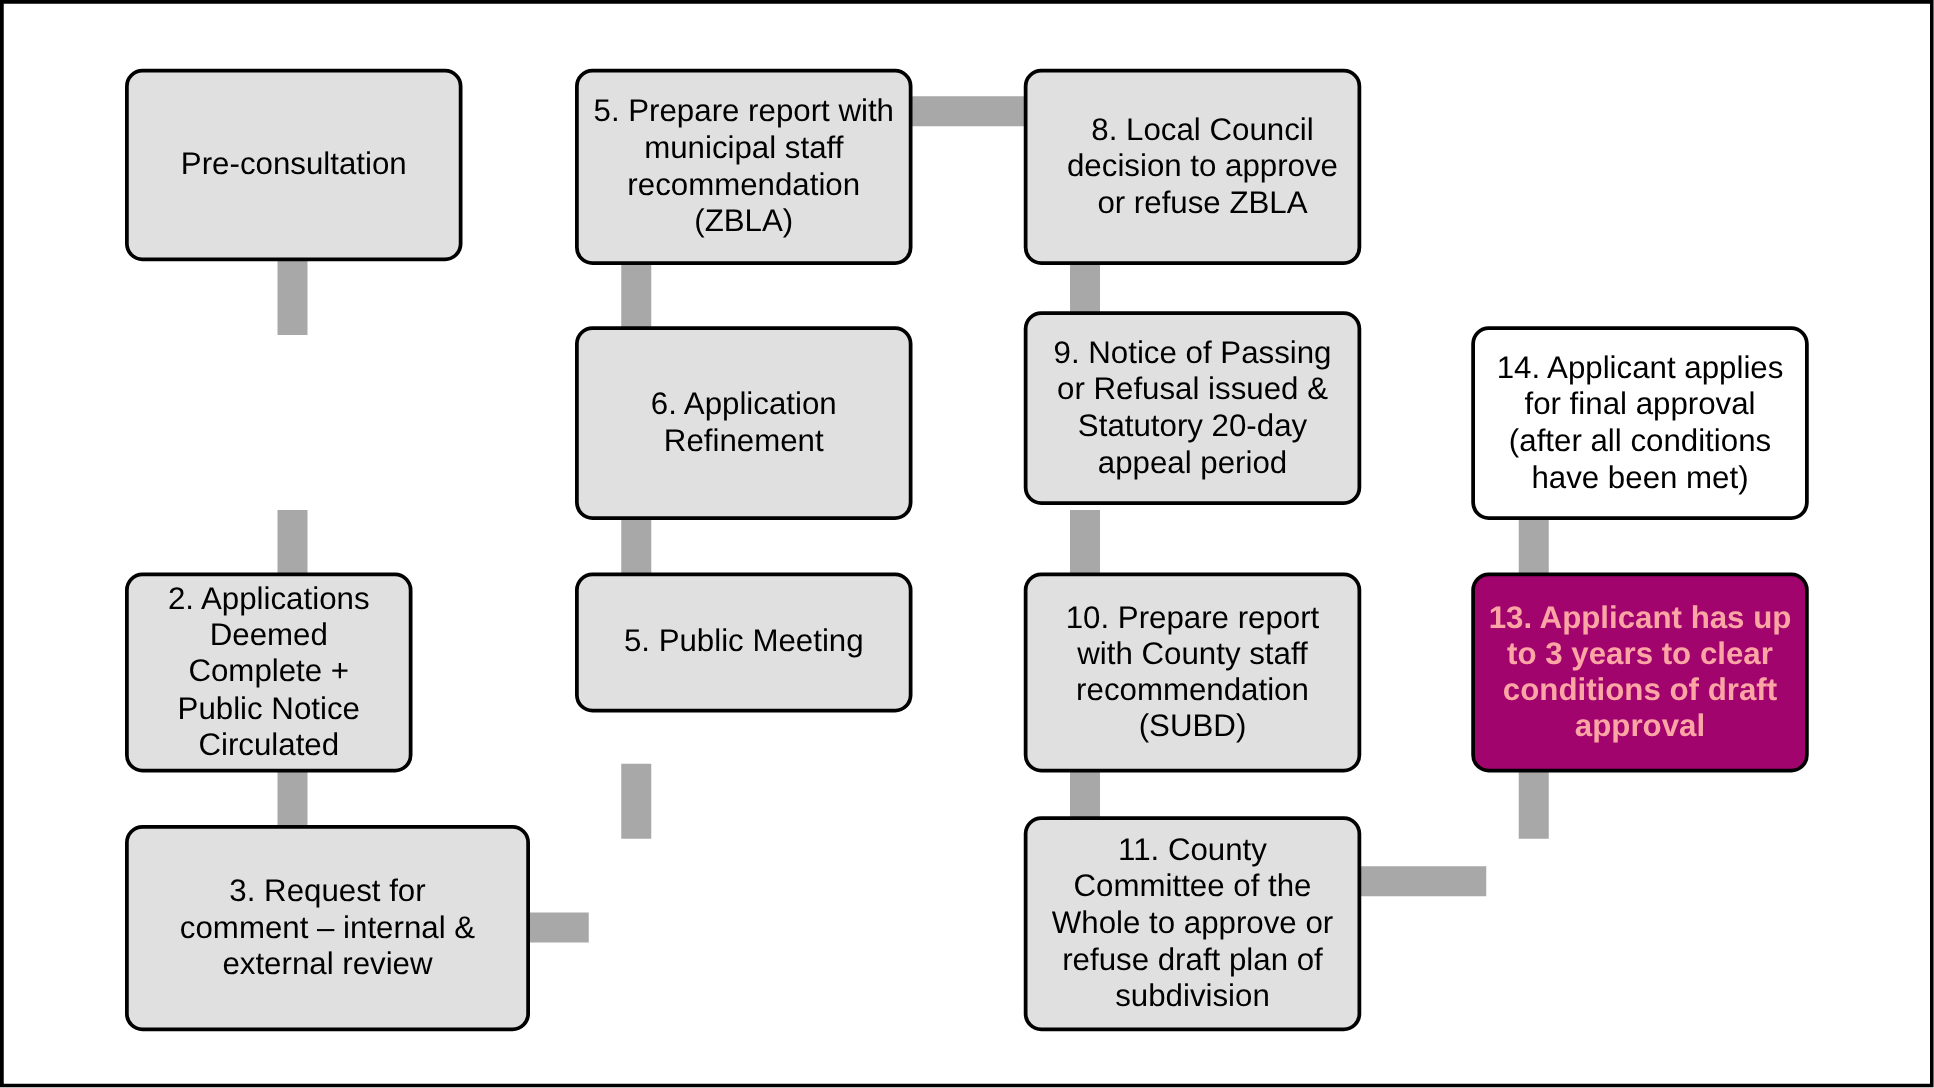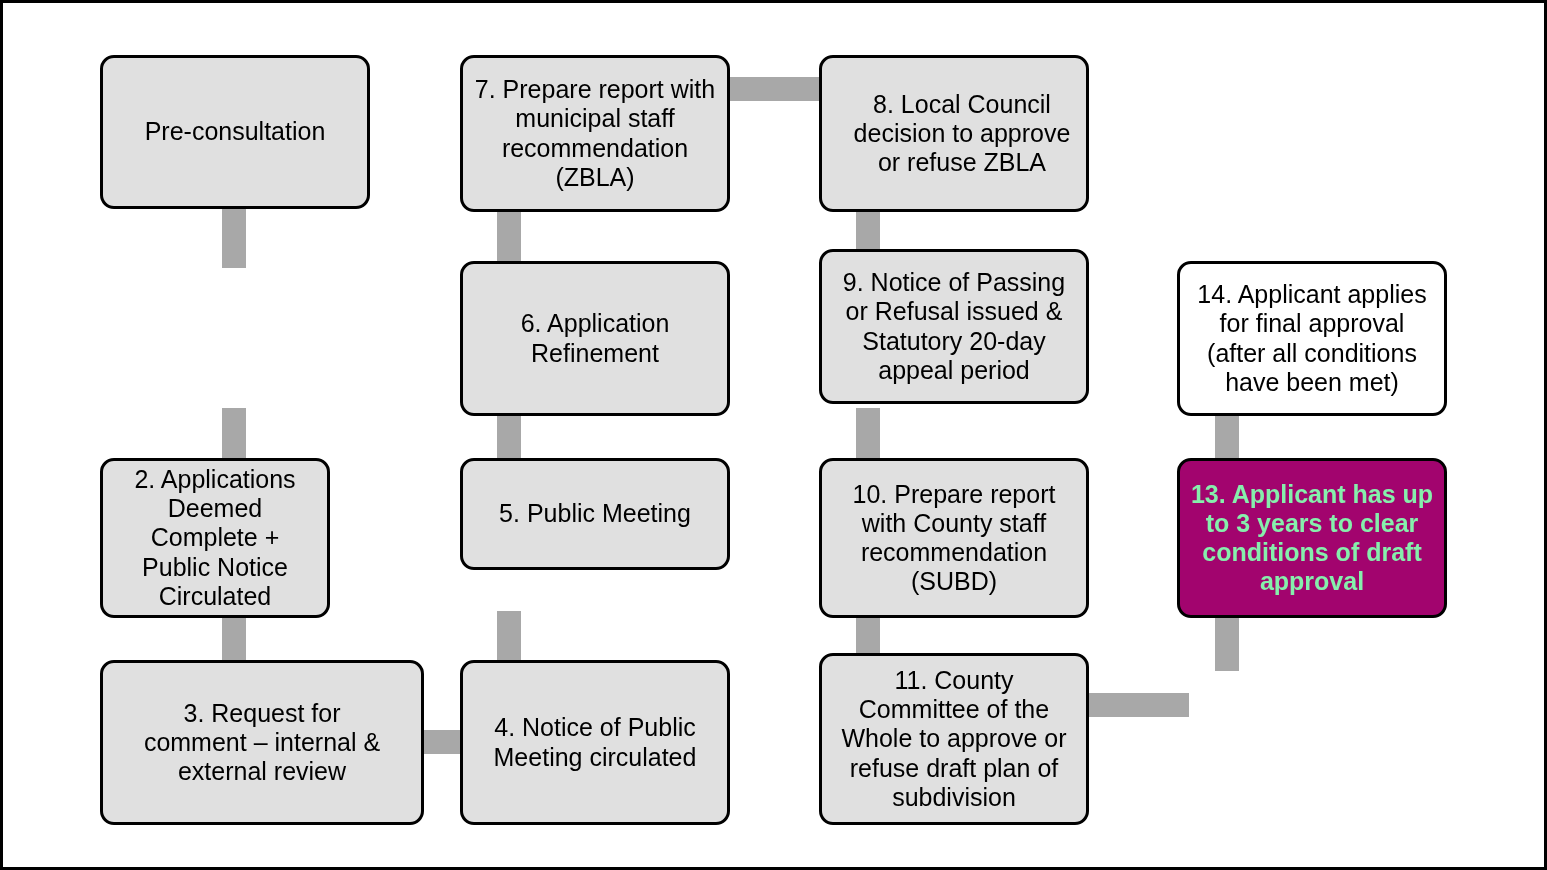--- a/index.html
+++ b/index.html
@@ -43,21 +43,21 @@
   .node .label {
     display: block;
     width: 100%;
     white-space: pre-line;
   }
   .node.white {
     background: #ffffff;
   }
   .node.highlight {
     background: #a2046e;
-    color: #86efac;
+    color: #fca5a5;
     font-weight: bold;
   }
 </style>
 </head>
 <body>
 
 <div id="canvas">
 
   <div class="connector" style="left:219px; top:205px; width:24px; height:60px;"></div>
   <div class="connector" style="left:219px; top:405px; width:24px; height:60px;"></div>
@@ -89,35 +89,31 @@
 Public Notice
 Circulated</span>
   </div>
   <div class="node" style="left:97px; top:657px; width:324px; height:165px;">
     <span class="label">3. Request for
 comment – internal &amp;
 external review</span>
   </div>
 
   <div class="node" style="left:457px; top:52px; width:270px; height:157px;">
-    <span class="label">7. Prepare report with
+    <span class="label">5. Prepare report with
 municipal staff
 recommendation
 (ZBLA)</span>
   </div>
   <div class="node" style="left:457px; top:258px; width:270px; height:155px;">
     <span class="label">6. Application
 Refinement</span>
   </div>
   <div class="node" style="left:457px; top:455px; width:270px; height:112px;">
     <span class="label">5. Public Meeting</span>
-  </div>
-  <div class="node" style="left:457px; top:657px; width:270px; height:165px;">
-    <span class="label">4. Notice of Public
-Meeting circulated</span>
   </div>
 
   <div class="node" style="left:816px; top:52px; width:270px; height:157px;padding-left:26px;">
     <span class="label">8. Local Council
 decision to approve
 or refuse ZBLA</span>
   </div>
   <div class="node" style="left:816px; top:246px; width:270px; height:155px;">
     <span class="label">9. Notice of Passing
 or Refusal issued &amp;

